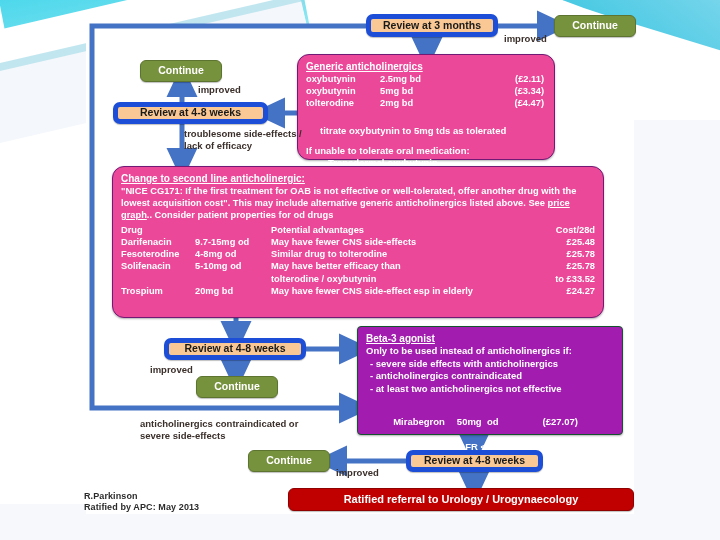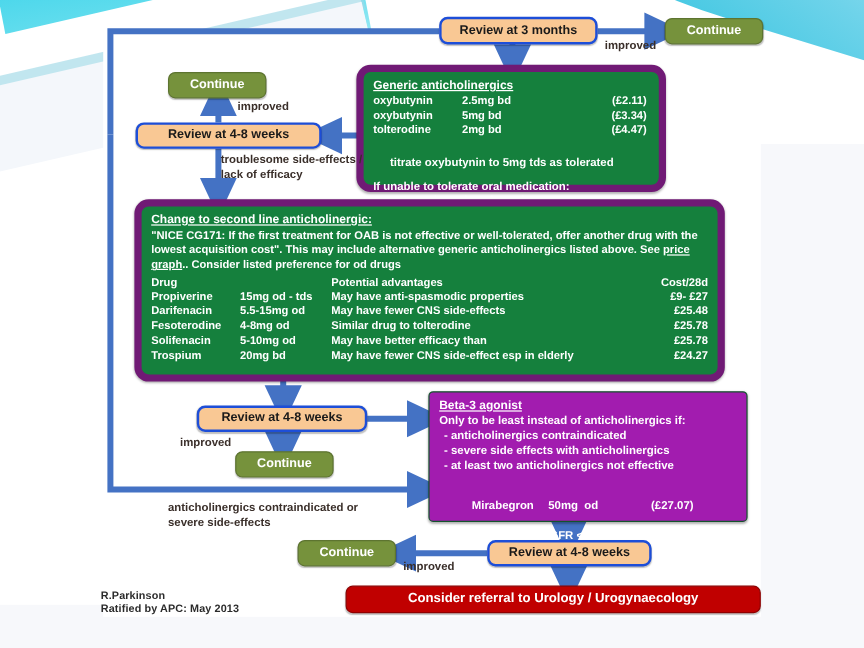--- a/index.html
+++ b/index.html
@@ -35,28 +35,28 @@
   
   #diagram{position:absolute;left:0;top:0;width:720px;height:540px;}
   svg#lines{position:absolute;left:0;top:0;width:720px;height:540px;}
 
   .node{position:absolute;box-sizing:border-box;}
 
   .pill{
     border-radius:7px;display:flex;align-items:center;justify-content:center;
     text-align:center;font-weight:bold;line-height:1.05;
   }
-  .orange{background:#f9c894;border:2px solid #1d4ed8;color:#1a1a1a;font-size:10.5px;
+  .orange{background:#f9c894;border:5px solid #1d4ed8;color:#1a1a1a;font-size:10.5px;
      box-shadow:0 1px 1px rgba(0,0,0,.25);}
   .green{background:#76923c;border:1px solid #5d7430;color:#ffffff;font-size:10.5px;
      border-radius:6px;box-shadow:0 1px 1px rgba(0,0,0,.25);}
   .red{background:#c00000;border:1px solid #8f0000;color:#ffffff;font-size:11px;
      border-radius:6px;box-shadow:0 1px 1px rgba(0,0,0,.25);}
 
-  .bluebox{background:#15803d;border:6px solid #701a75;border-radius:12px;color:#ffffff;
+  .bluebox{background:#ec4899;border:1px solid #701a75;border-radius:12px;color:#ffffff;
      box-shadow:0 1px 2px rgba(0,0,0,.3);}
   .purplebox{background:#a21caf;border:1px solid #14532d;border-radius:4px;color:#ffffff;
      box-shadow:0 1px 2px rgba(0,0,0,.3);}
 
   .lbl{position:absolute;font-size:9.5px;font-weight:bold;color:#3a2f2a;white-space:nowrap;}
   .lbl.multi{white-space:normal;line-height:1.22;}
 
   
   .bx-title{font-size:10px;font-weight:bold;text-decoration:underline;margin:0 0 1px 0;}
   .bx-line{font-size:9.5px;font-weight:bold;line-height:1.32;white-space:pre;}
@@ -175,97 +175,97 @@
 
     <div class="node pill orange" style="left:113px;top:102px;width:155px;height:22px;">Review at 4-8 weeks</div>
 
     <div class="lbl multi" style="left:184px;top:128px;width:120px;">troublesome
 side-effects /
 lack of efficacy</div>
 
     <div class="node bluebox" style="left:112px;top:166px;width:492px;height:152px;padding:6px 6px 4px 8px;">
       <div class="bx-title">Change to second line anticholinergic:</div>
       <div class="bx-para">
-        <span>"NICE CG171: If the first treatment for OAB is not effective or well-tolerated, offer another drug with the lowest acquisition cost". This may include alternative generic anticholinergics listed above. See </span><span class="ul">price graph</span><span>.. Consider listed preference for od drugs</span>
+        <span>"NICE CG171: If the first treatment for OAB is not effective or well-tolerated, offer another drug with the lowest acquisition cost". This may include alternative generic anticholinergics listed above. See </span><span class="ul">price graph</span><span>.. Consider patient properties for od drugs</span>
       </div>
       <table class="drugs" style="margin-top:3px;">
         <thead>
             <tr id="sl-head">
               <td class="c-drug">Drug</td>
               <td class="c-dose"></td>
               <td class="c-adv">Potential advantages</td>
               <td class="c-cost">Cost/28d</td>
             </tr>
           </thead>
         <tbody id="sl-rows">
             <tr>
-              <td class="c-drug">Propiverine</td>
-              <td class="c-dose">15mg od - tds</td>
-              <td class="c-adv">May have anti-spasmodic properties</td>
-              <td class="c-cost">£9- £27</td>
-            </tr>
-            <tr>
               <td class="c-drug">Darifenacin</td>
-              <td class="c-dose">5.5-15mg  od</td>
+              <td class="c-dose">9.7-15mg  od</td>
               <td class="c-adv">May have fewer CNS side-effects</td>
               <td class="c-cost">£25.48</td>
             </tr>
             <tr>
               <td class="c-drug">Fesoterodine</td>
               <td class="c-dose">4-8mg  od</td>
               <td class="c-adv">Similar drug to tolterodine</td>
               <td class="c-cost">£25.78</td>
             </tr>
             <tr>
               <td class="c-drug">Solifenacin</td>
               <td class="c-dose">5-10mg  od</td>
               <td class="c-adv">May have better efficacy than</td>
               <td class="c-cost">£25.78</td>
             </tr>
             <tr>
+              <td class="c-drug"></td>
+              <td class="c-dose"></td>
+              <td class="c-adv">tolterodine / oxybutynin</td>
+              <td class="c-cost">to £33.52</td>
+            </tr>
+            <tr>
               <td class="c-drug">Trospium</td>
               <td class="c-dose">20mg  bd</td>
               <td class="c-adv">May have fewer CNS side-effect esp in elderly</td>
               <td class="c-cost">£24.27</td>
             </tr>
           </tbody>
       </table>
     </div>
 
     <div class="node pill orange" style="left:164px;top:338px;width:142px;height:22px;">Review at 4-8 weeks</div>
 
     <div class="lbl" style="left:150px;top:364px;">improved</div>
 
     <div class="node pill green" style="left:196px;top:376px;width:82px;height:22px;">Continue</div>
 
     <div class="lbl multi" style="left:140px;top:418px;width:185px;">anticholinergics contraindicated
 or severe side-effects</div>
 
     <div class="node purplebox" style="left:357px;top:326px;width:266px;height:109px;padding:6px 8px;">
       <div class="bx-title">Beta-3 agonist</div>
-      <div class="bx-line">Only to be least instead of anticholinergics if:</div>
+      <div class="bx-line">Only to be used instead of anticholinergics if:</div>
       <div id="beta3-criteria">
+          <div class="bx-line" style="padding-left: 4px;">- severe side effects with anticholinergics</div>
           <div class="bx-line" style="padding-left: 4px;">- anticholinergics contraindicated</div>
-          <div class="bx-line" style="padding-left: 4px;">- severe side effects with anticholinergics</div>
           <div class="bx-line" style="padding-left: 4px;">- at least two anticholinergics not effective</div>
         </div>
       <div class="bx-line" style="height:8px;"></div>
       <div class="bx-line" style="padding-left:6px;">
         <span>Mirabegron</span><span style="display:inline-block;width:12px;"></span><span>50mg  od</span><span style="display:inline-block;width:44px;"></span><span>(£27.07)</span>
       </div>
       <div class="bx-line" style="padding-left:2px;">(reduce to 25mg if eGFR &lt; 30ml/min)</div>
     </div>
 
     <div class="node pill orange" style="left:406px;top:450px;width:137px;height:22px;">Review at 4-8 weeks</div>
 
     <div class="node pill green" style="left:248px;top:450px;width:82px;height:22px;">Continue</div>
 
     <div class="lbl" style="left:336px;top:467px;">improved</div>
 
-    <div class="node pill red" style="left:288px;top:488px;width:346px;height:23px;">Consider referral to Urology / Urogynaecology</div>
+    <div class="node pill red" style="left:288px;top:488px;width:346px;height:23px;">Ratified referral to Urology / Urogynaecology</div>
 
     <div class="footer" style="left:84px;top:491px;">
       <div>R.Parkinson</div>
       <div>Ratified by APC: May 2013</div>
     </div>
 
   </div>
 </div>
 
 </body></html>

